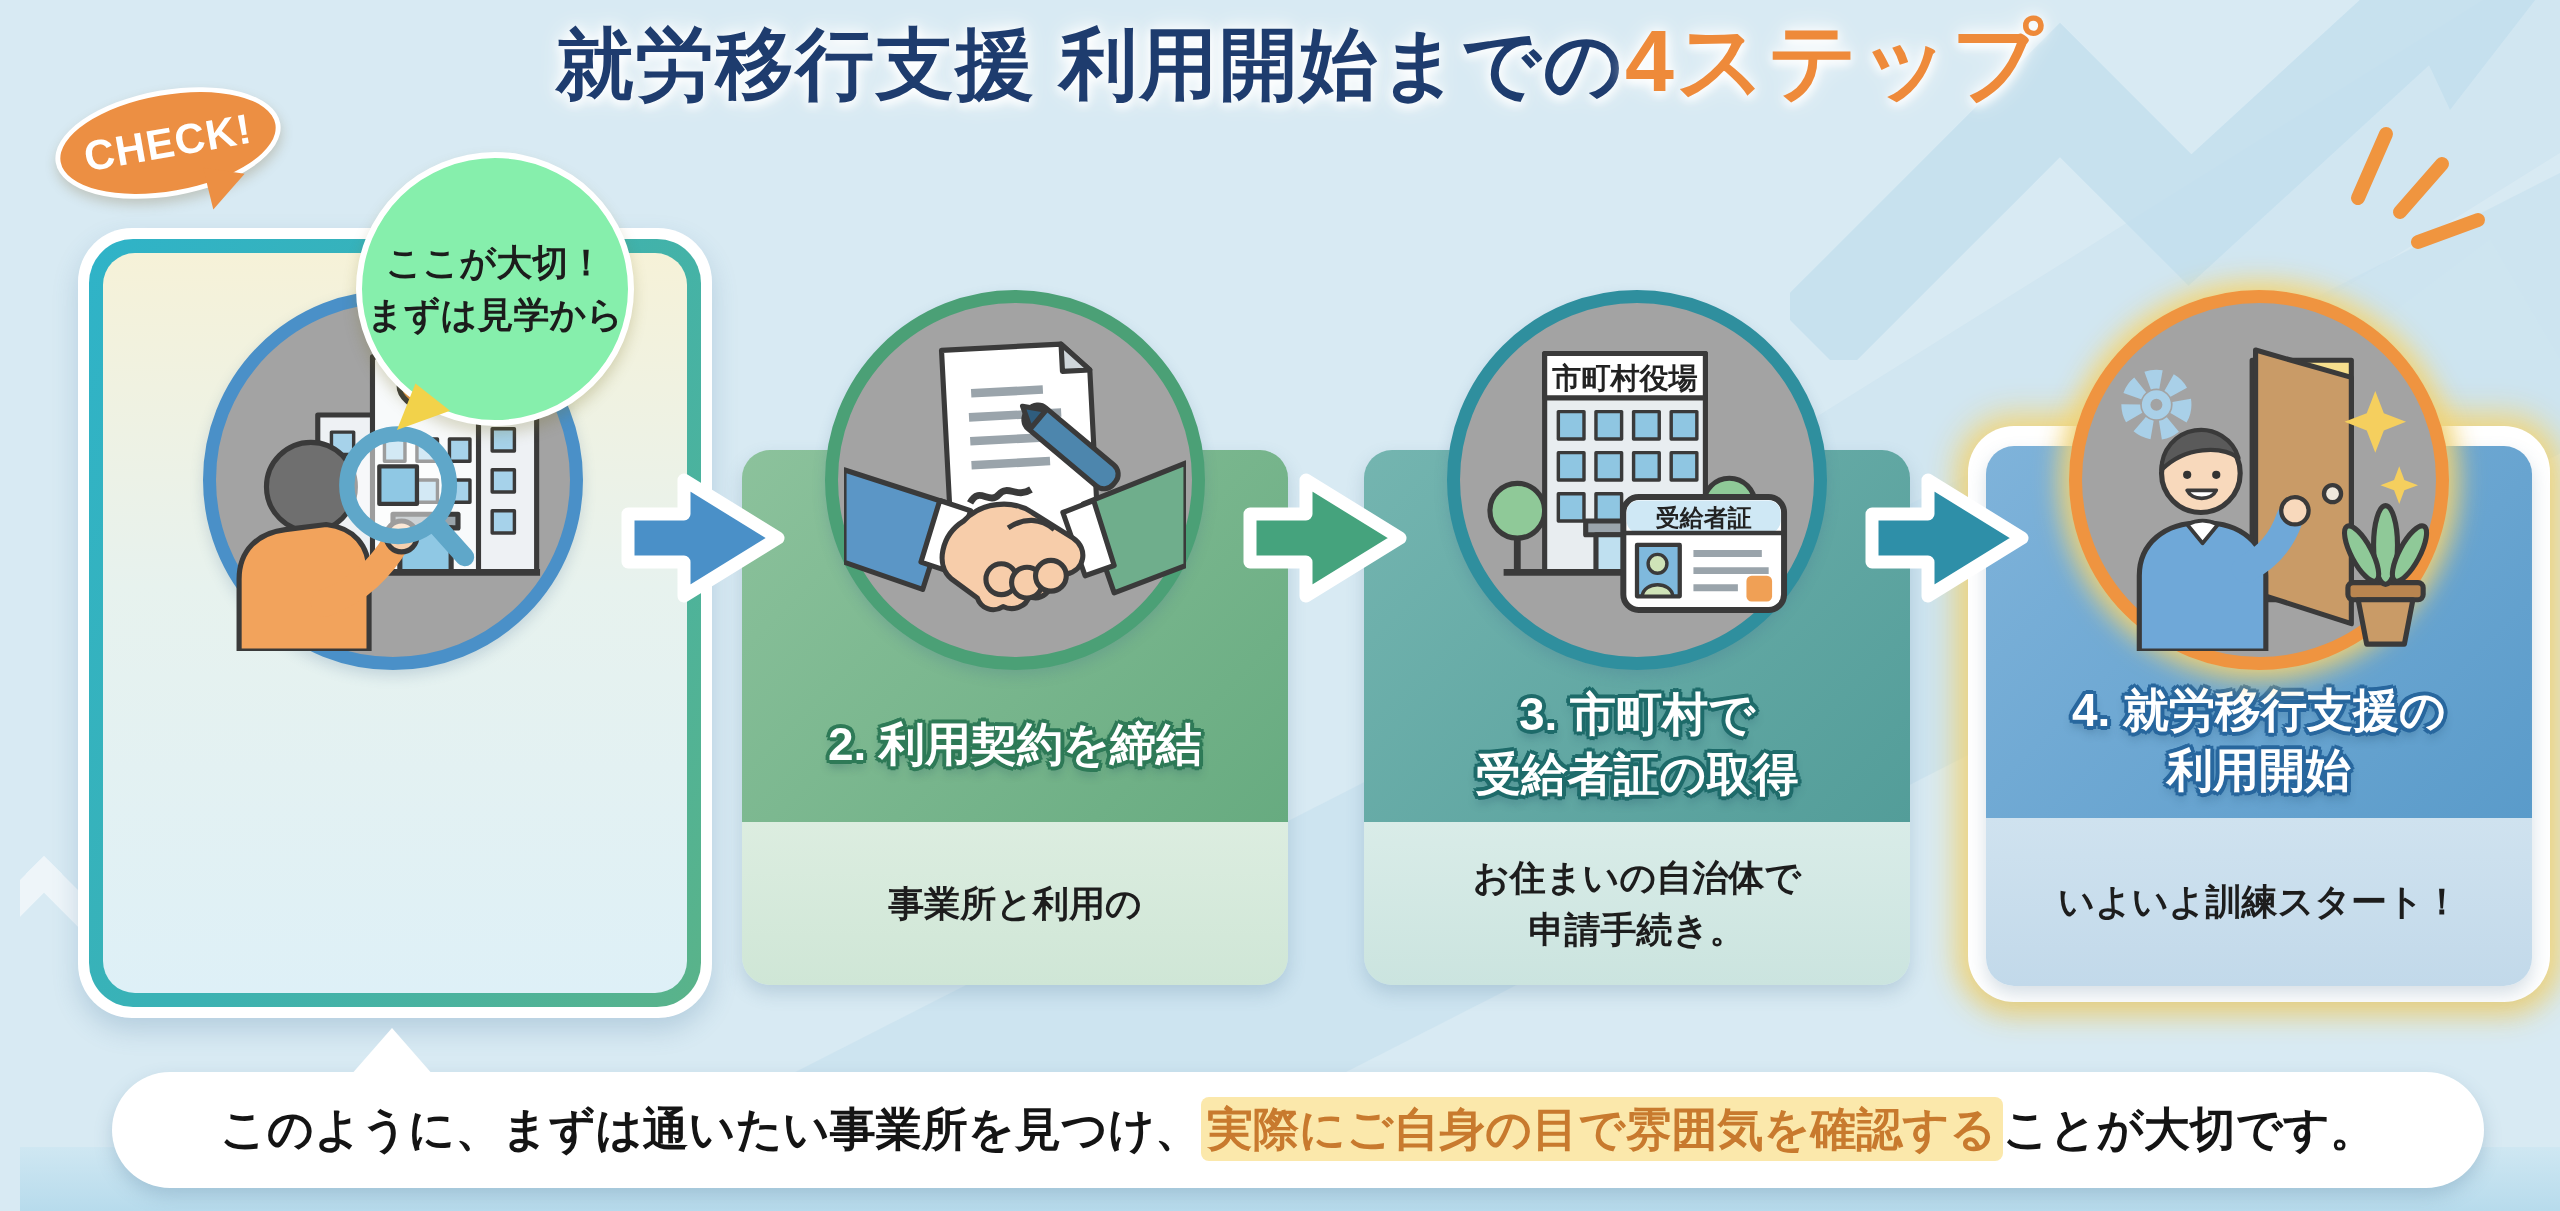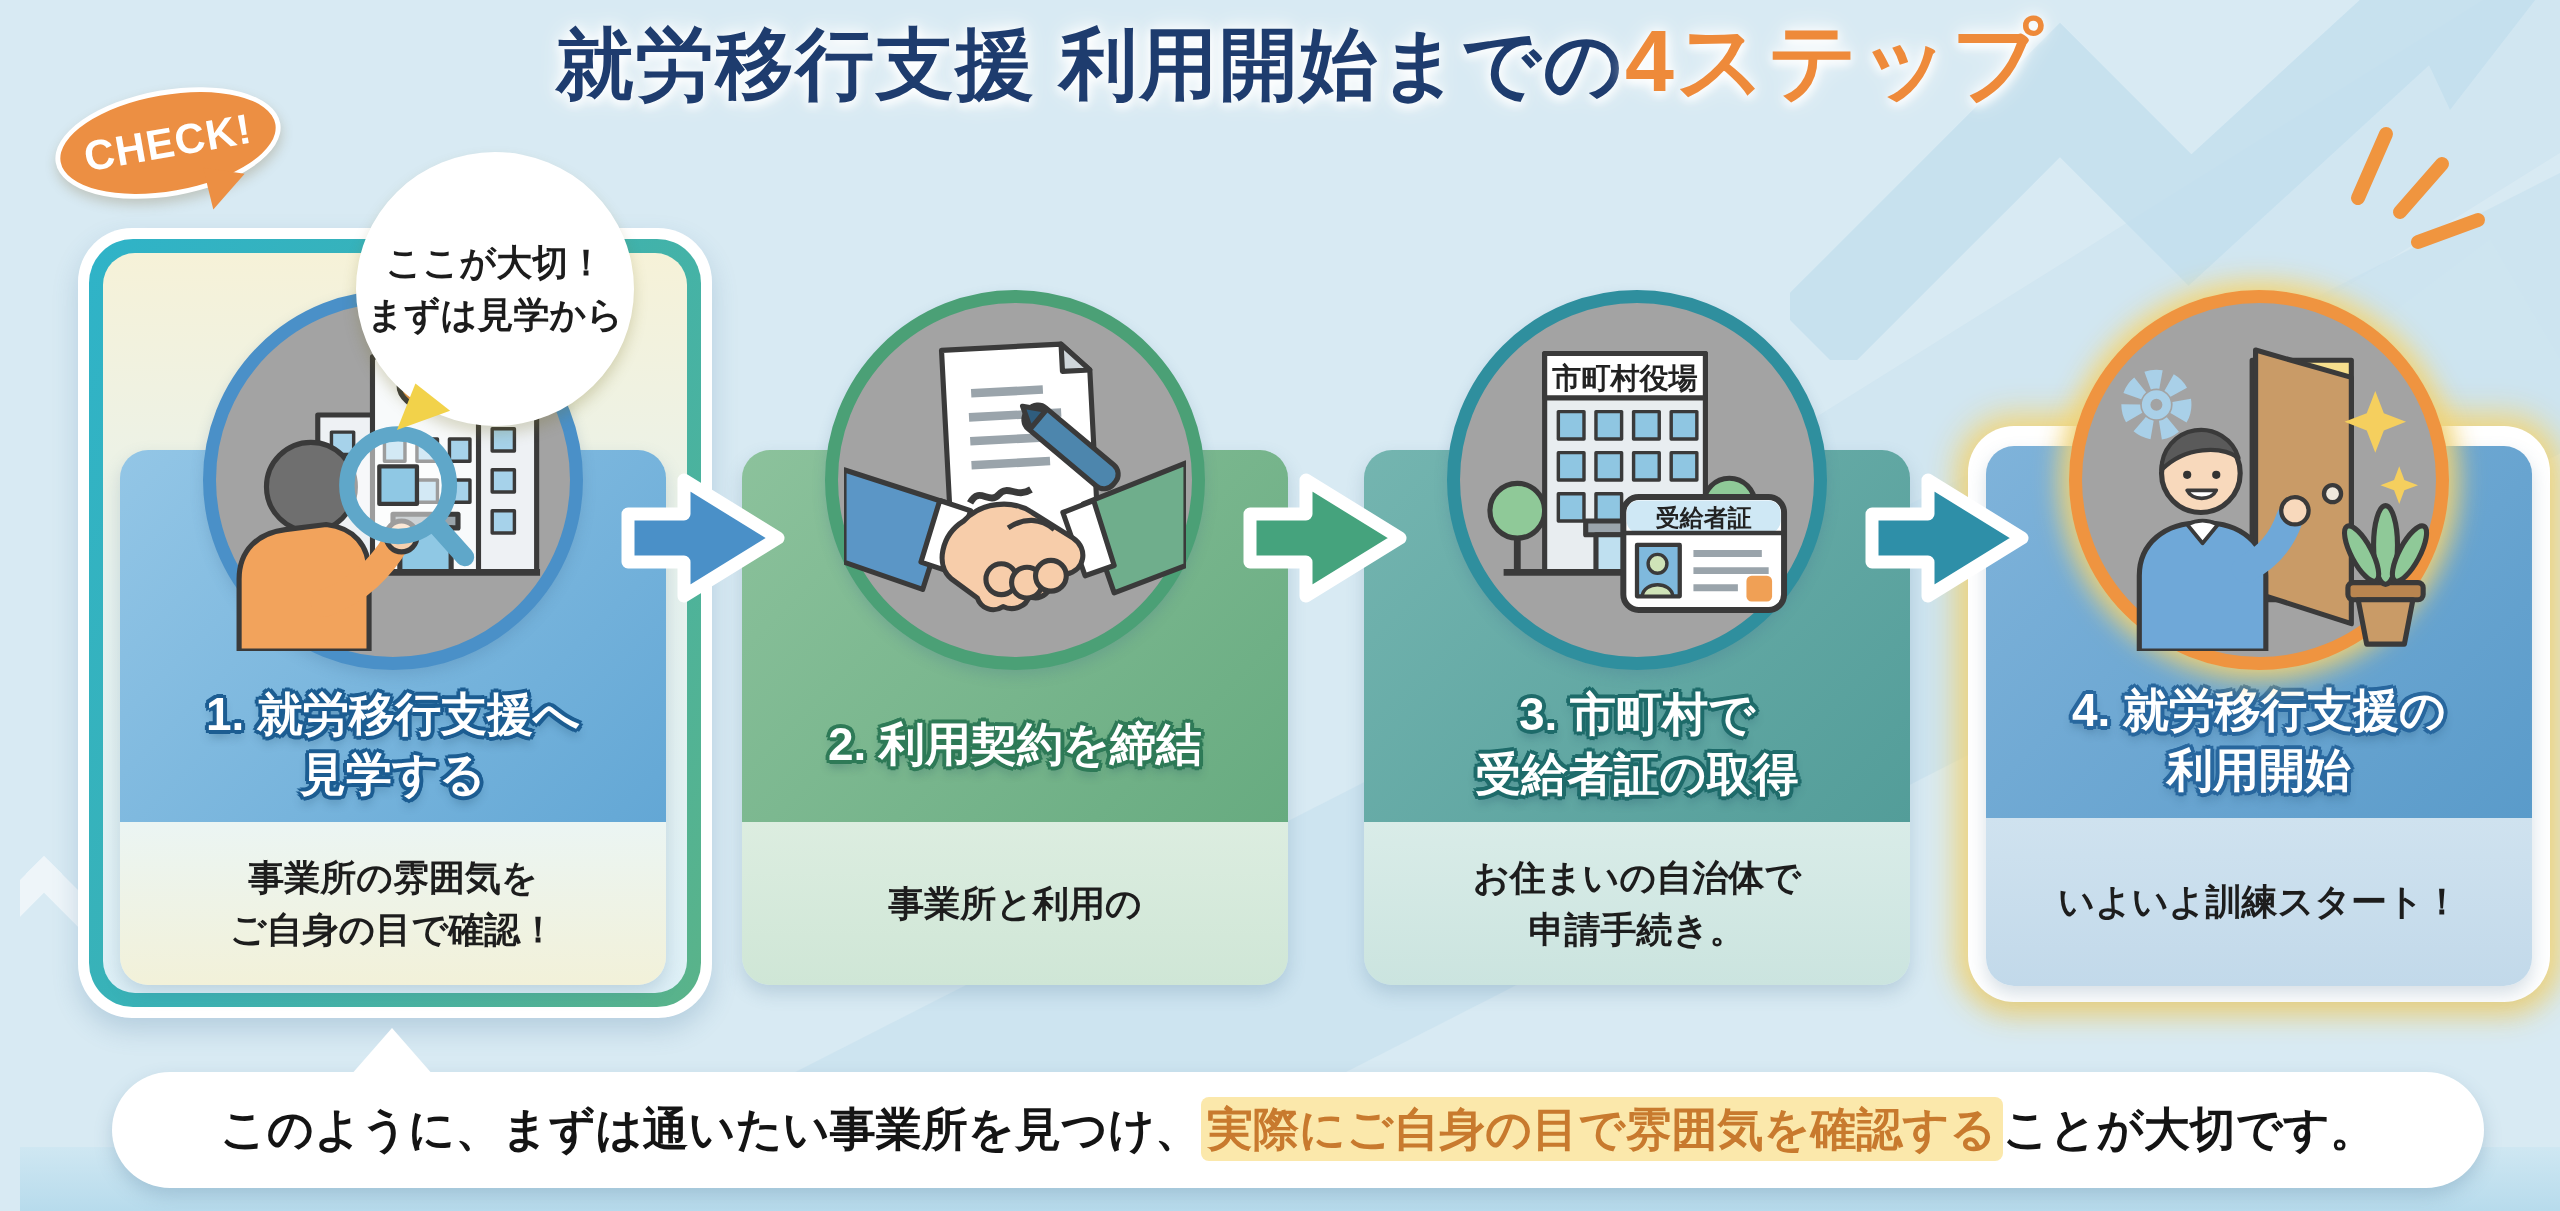--- a/index.html
+++ b/index.html
@@ -20,21 +20,21 @@
   .main-title .accent{font-size:88px;color:#ee8a3a;}
 
   
   .check-bubble{position:absolute;left:34px;top:90px;width:218px;height:96px;background:#ec8f43;
     border:5px solid #fff;border-radius:50%;transform:rotate(-10deg);z-index:8;
     display:flex;align-items:center;justify-content:center;box-shadow:0 6px 12px rgba(120,90,40,.25);}
   .check-bubble:after{content:"";position:absolute;bottom:-28px;right:44px;width:0;height:0;
     border-left:16px solid transparent;border-right:26px solid transparent;border-top:40px solid #ec8f43;
     transform:rotate(18deg);}
   .check-bubble span{color:#fff;font-size:42px;font-weight:900;letter-spacing:1px;}
-  .tip-bubble{position:absolute;left:336px;top:152px;width:266px;height:262px;background:#ffffff;
+  .tip-bubble{position:absolute;left:336px;top:152px;width:266px;height:262px;background:#86efac;
     border:6px solid #fff;border-radius:50%;z-index:8;display:flex;flex-direction:column;
     align-items:center;justify-content:center;box-shadow:0 8px 14px rgba(120,110,40,.25);}
   .tip-bubble:after{content:"";position:absolute;bottom:-20px;left:34px;width:0;height:0;
     border-left:14px solid transparent;border-right:30px solid transparent;border-top:48px solid #f2d24a;
     transform:rotate(38deg);}
   .tip-line{font-size:36px;font-weight:900;color:#1c1c1c;line-height:1.45;}
 
   
   .frame1{position:absolute;left:58px;top:228px;width:634px;height:790px;background:#fff;border-radius:54px;
     box-shadow:0 12px 26px rgba(60,110,150,.22);z-index:1;}
@@ -101,32 +101,20 @@
 
   <h1 class="main-title"><span>就労移行支援 利用開始までの</span><span class="accent">4ステップ</span></h1>
 
   <div class="frame1">
     <div class="frame1-stripe"></div>
     <div class="frame1-inner"></div>
   </div>
 
   <div class="frame4"></div>
 
-  <div class="step-card" style="left: 100px; top: 450px; --header-from: #93c6e6; --header-to: #63a7d5; --body-from: #ebf5f3; --body-to: #f2f1d9; --ring: #4a90c8; --outline: #1c5d92;">
-    <div class="card-header">
-      <div class="title-zone">
-        <div class="step-title">1. 就労移行支援へ</div>
-        <div class="step-title">見学する</div>
-      </div>
-    </div>
-    <div class="card-body">
-      <div class="step-desc">事業所の雰囲気を</div>
-      <div class="step-desc">ご自身の目で確認！</div>
-    </div>
-  </div>
 
   <div class="step-card" style="left: 722px; top: 450px; --header-from: #8cc29c; --header-to: #67ab80; --body-from: #dcede0; --body-to: #cfe6d6; --ring: #4ba076; --outline: #2e7a57;">
     <div class="card-header">
       <div class="title-zone">
         <div class="step-title">2. 利用契約を締結</div>
 
       </div>
     </div>
     <div class="card-body">
       <div class="step-desc">事業所と利用の</div>

